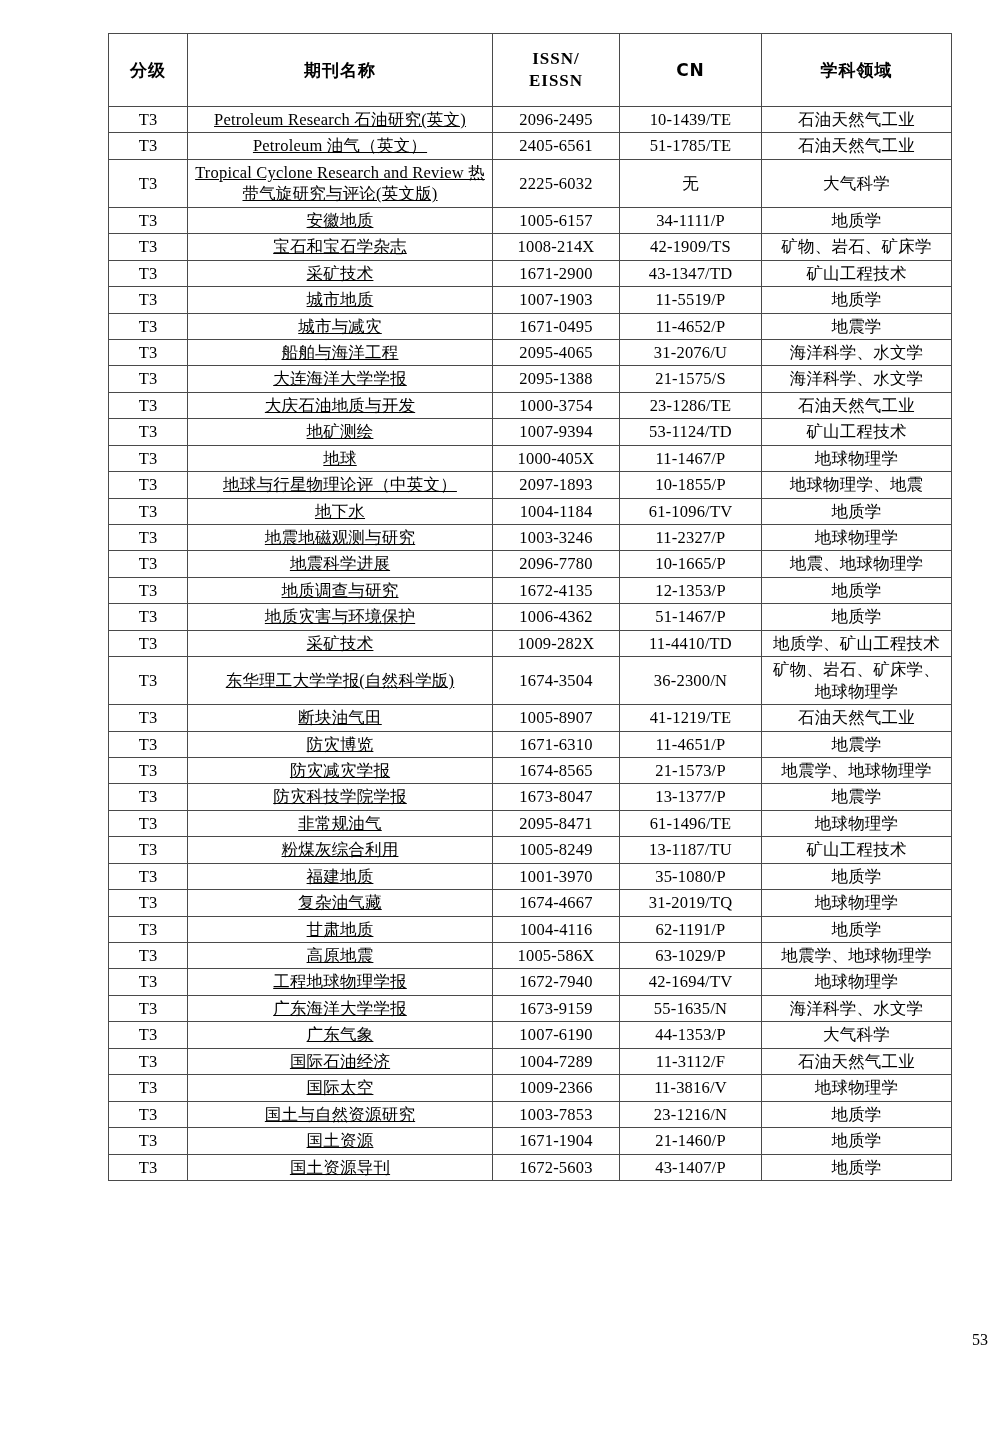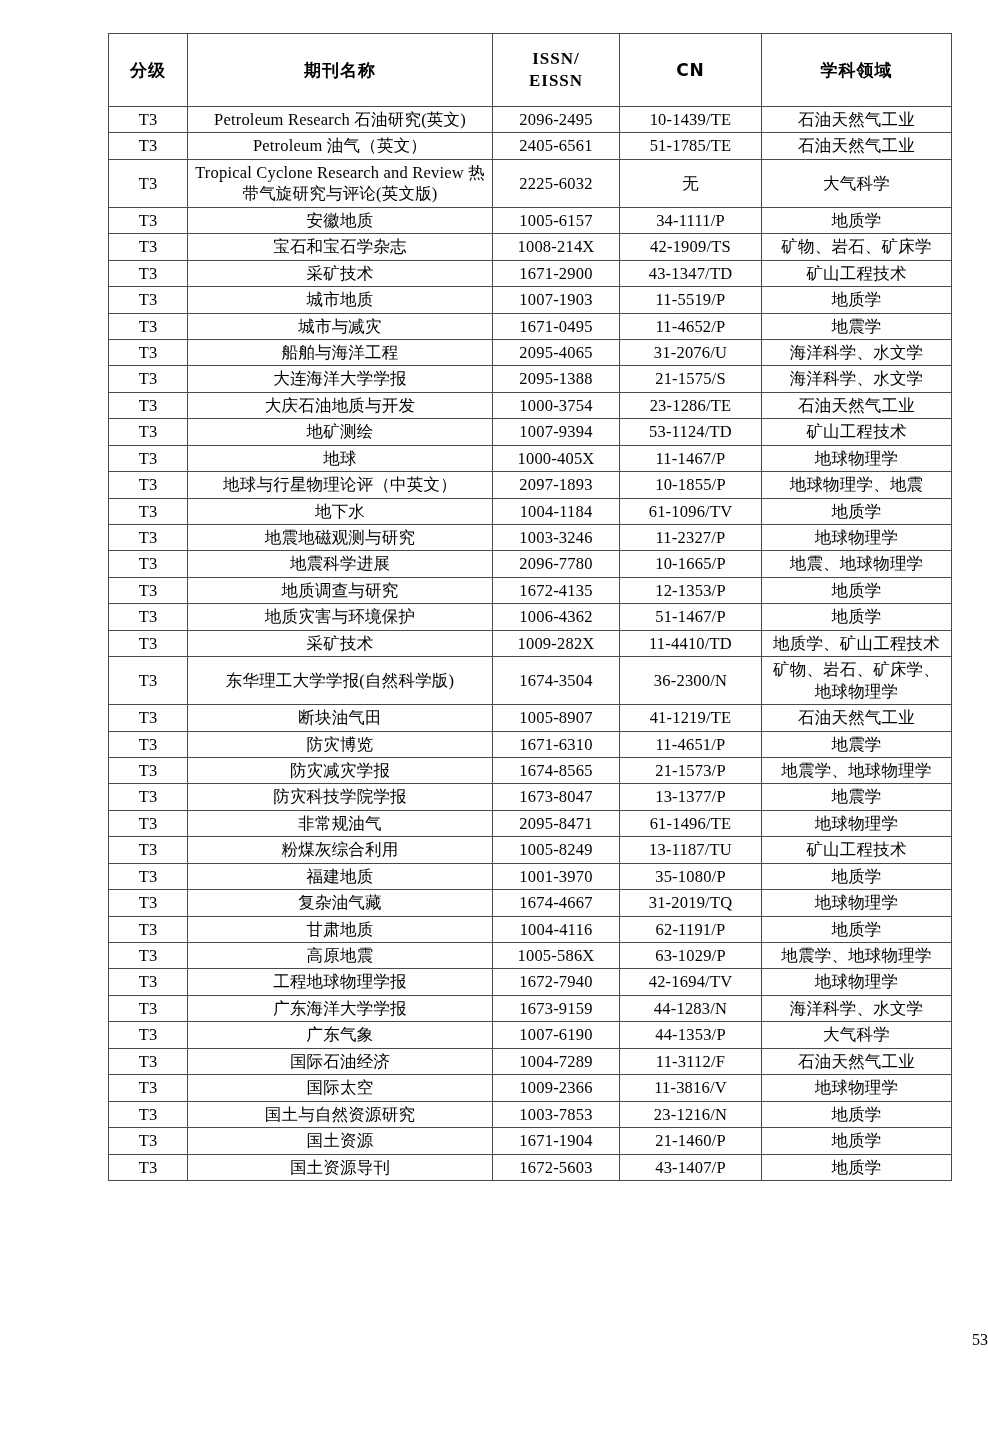--- a/index.html
+++ b/index.html
@@ -52,21 +52,21 @@
     height: 64px;
     padding: 4px 3px;
   }
   th.col-rank   { width: 72px; }
   th.col-name   { width: 298px; }
   th.col-issn   { width: 120px; }
   th.col-cn     { width: 135px; }
   th.col-field  { width: 183px; }
 
   td.c-rank  { width: 72px;  font-size: 16px; }
-  td.c-name  { width: 298px; padding-left: 6px; padding-right: 6px; }
+  td.c-name  { width: 298px; padding-left: 6px; padding-right: 6px; text-decoration: underline; }
   td.c-issn  { width: 120px; }
   td.c-cn    { width: 135px; }
   td.c-field { width: 183px; padding-left: 4px; padding-right: 4px; }
 
   .issn-head-line { display: block; font-family: Liberation Serif, serif; }
 
   .page-number {
     position: absolute;
     left: 0;
     top: 1331px;
@@ -317,21 +317,21 @@
             <td class="c-rank">T3</td>
             <td class="c-name">工程地球物理学报</td>
             <td class="c-issn">1672-7940</td>
             <td class="c-cn">42-1694/TV</td>
             <td class="c-field">地球物理学</td>
           </tr>
           <tr>
             <td class="c-rank">T3</td>
             <td class="c-name">广东海洋大学学报</td>
             <td class="c-issn">1673-9159</td>
-            <td class="c-cn">44-1283/N</td>
+            <td class="c-cn">55-1635/N</td>
             <td class="c-field">海洋科学、水文学</td>
           </tr>
           <tr>
             <td class="c-rank">T3</td>
             <td class="c-name">广东气象</td>
             <td class="c-issn">1007-6190</td>
             <td class="c-cn">44-1353/P</td>
             <td class="c-field">大气科学</td>
           </tr>
           <tr>

